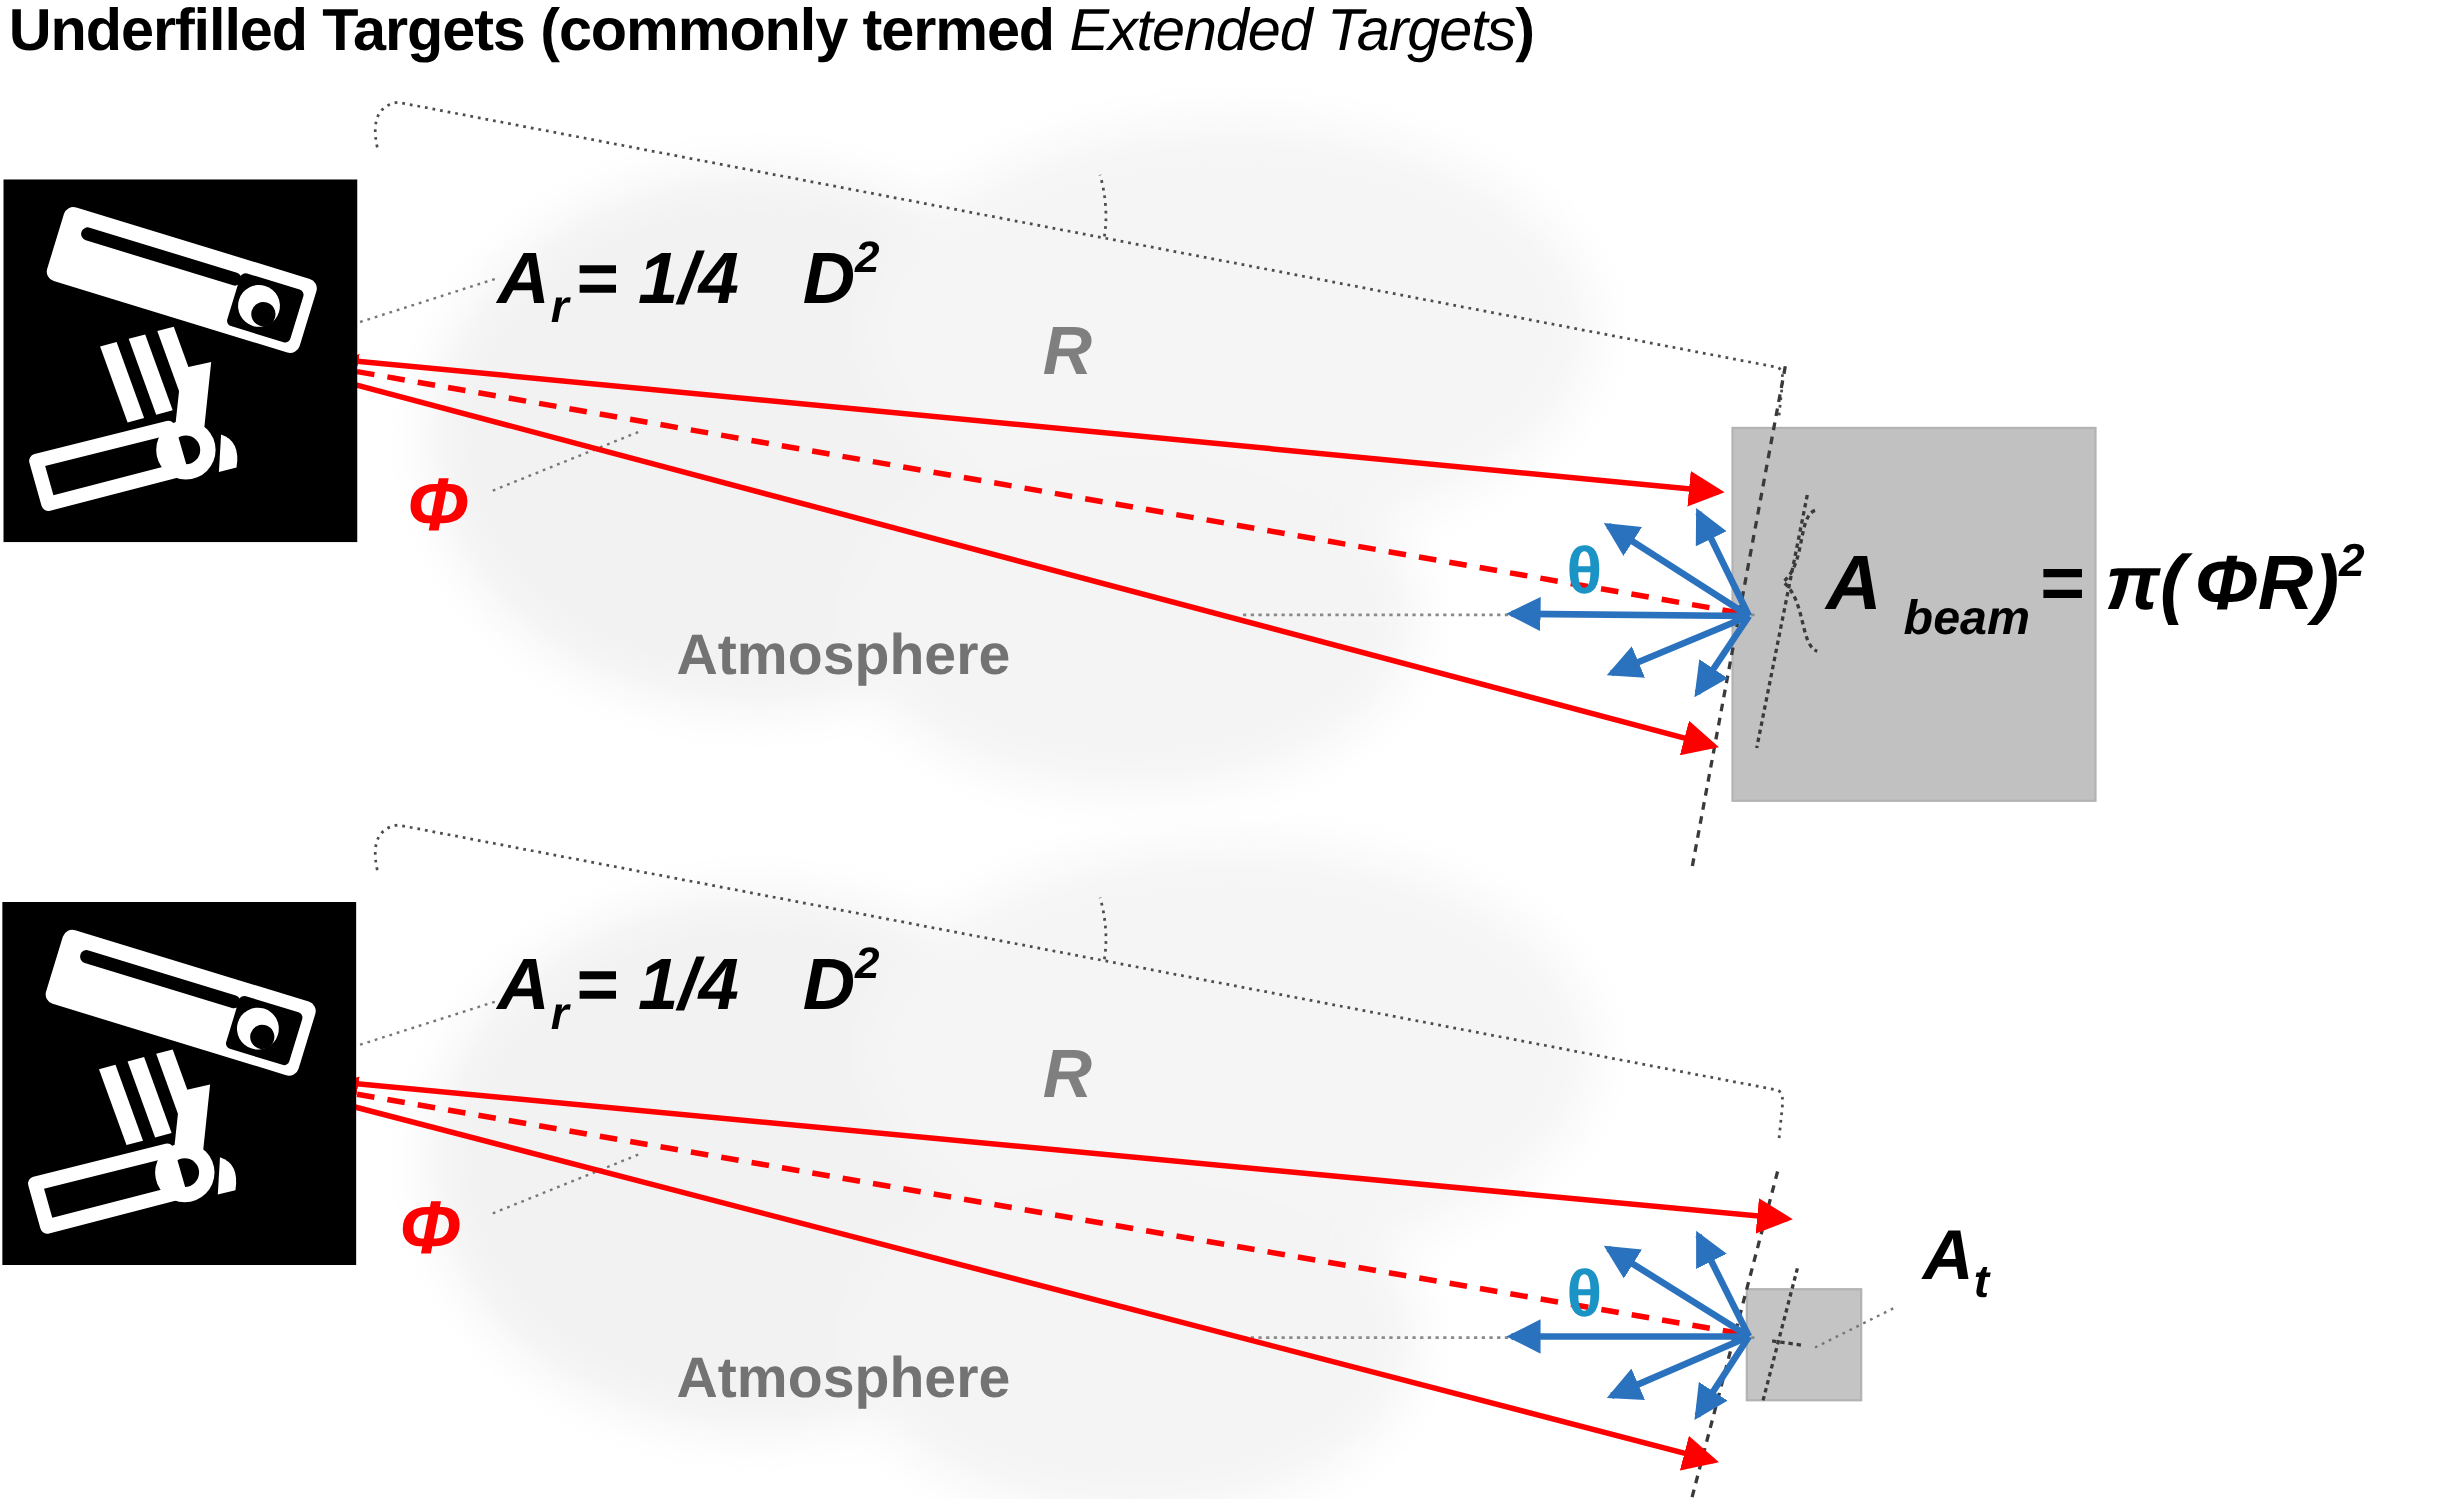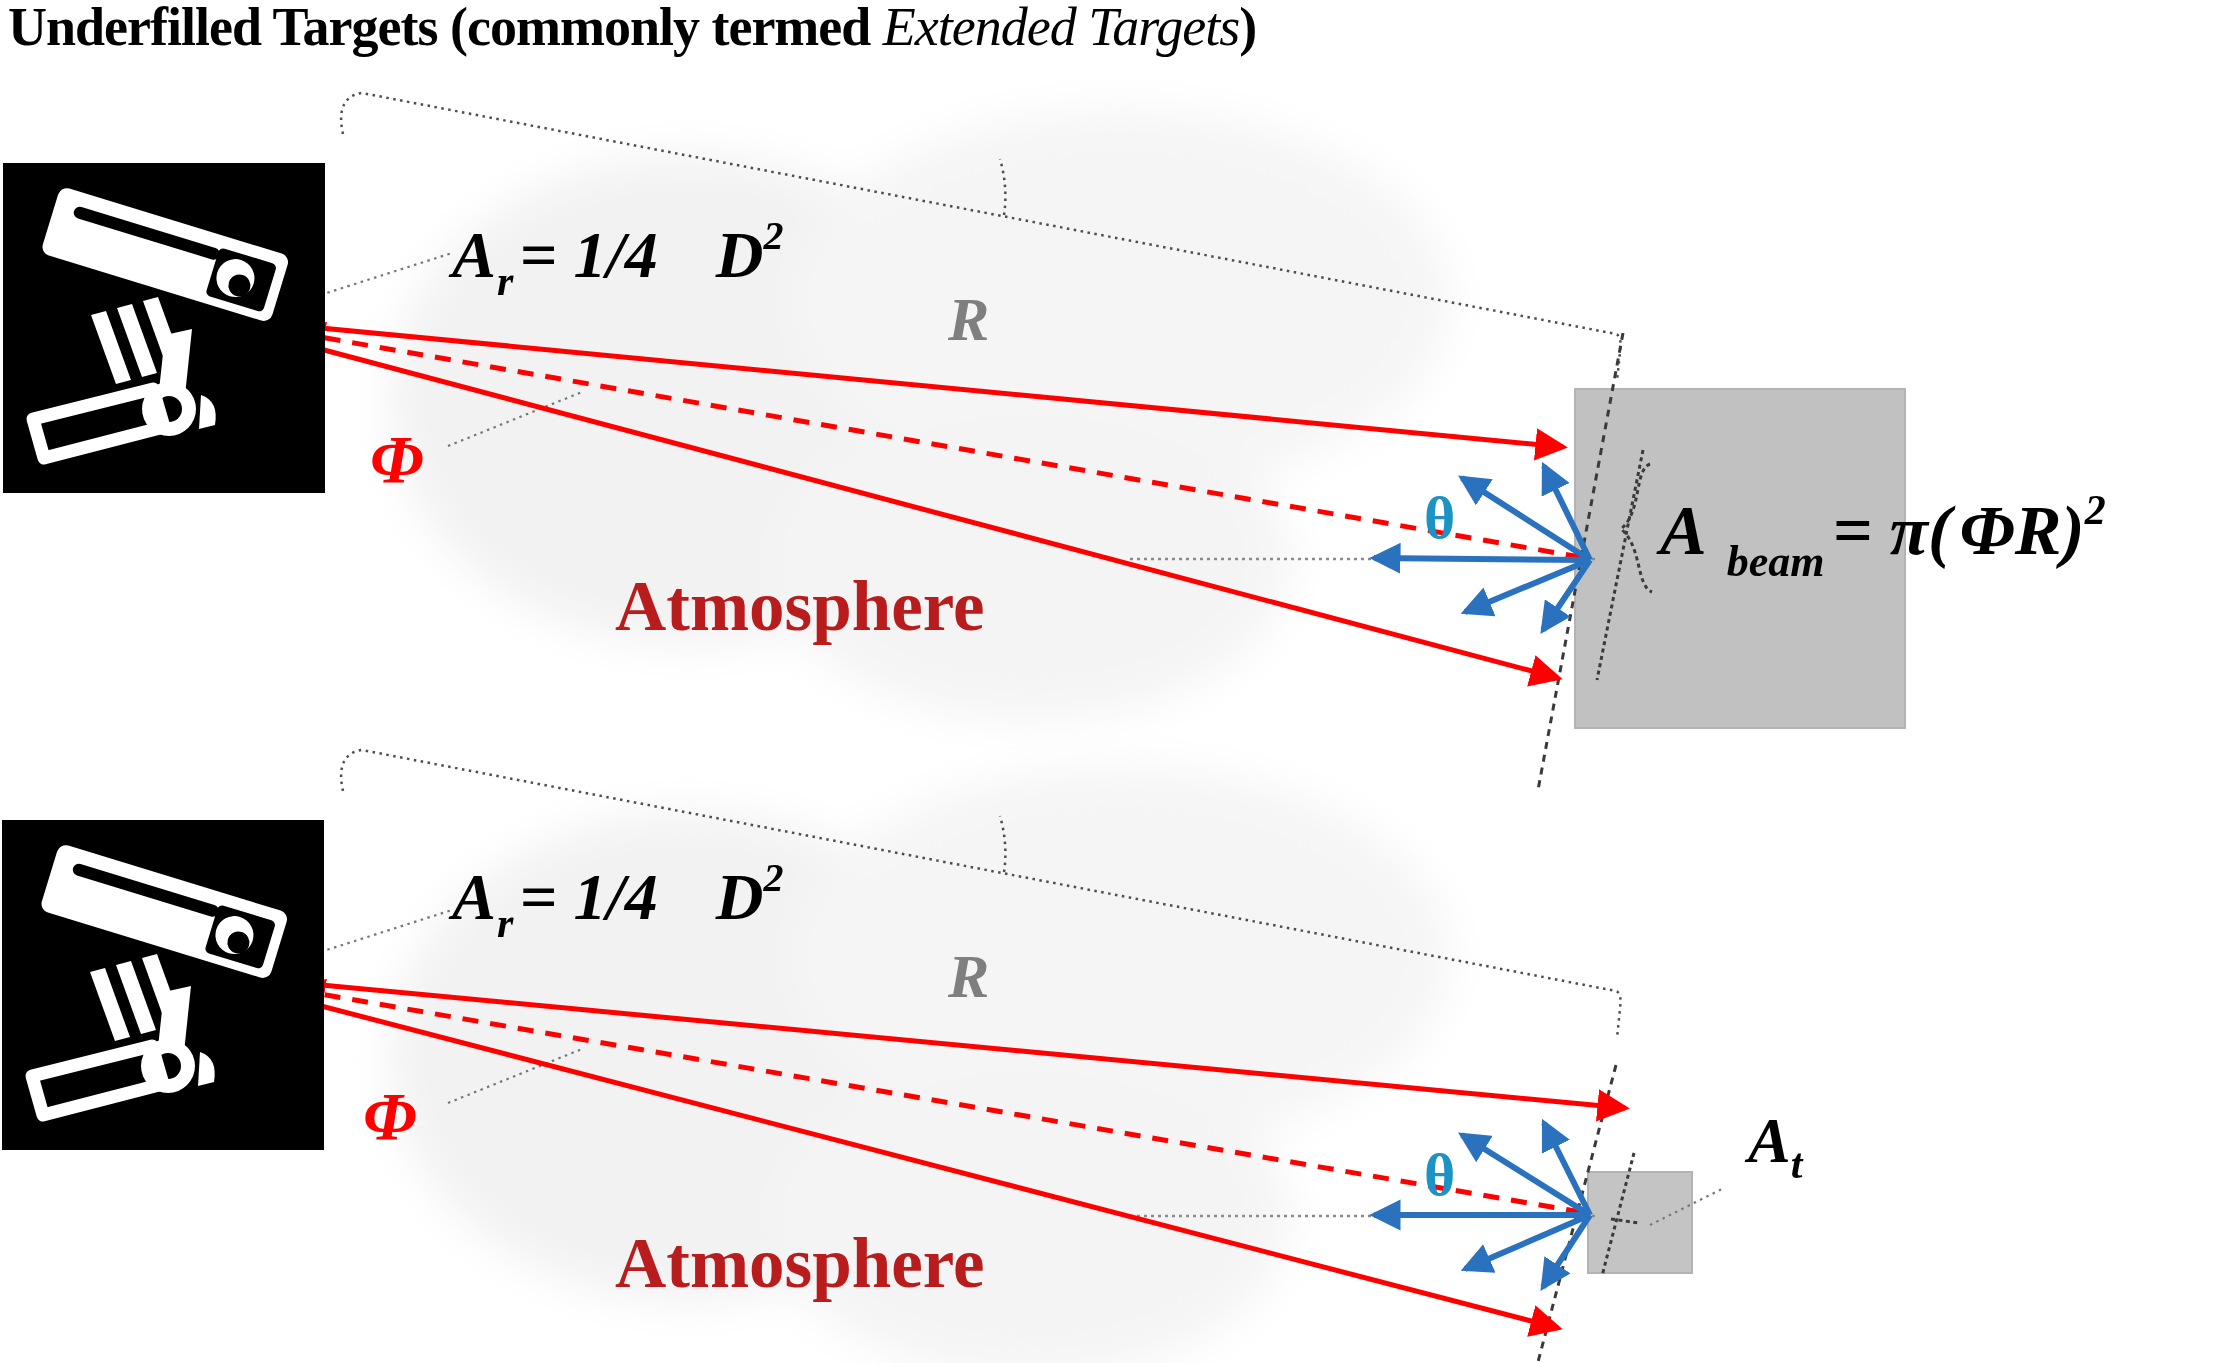--- a/index.html
+++ b/index.html
@@ -1,34 +1,34 @@
 <!DOCTYPE html>
 <html><head>
 <meta charset="utf-8">
 <style>
   html,body{margin:0;padding:0;background:#ffffff;}
   #stage{position:relative;width:2218px;height:1363px;background:#ffffff;overflow:hidden;
-         font-family:Liberation Serif, serif;}
+         font-family:Liberation Sans, sans-serif;}
   #art{position:absolute;left:0;top:0;}
   .txt{position:absolute;white-space:nowrap;color:#000;}
   .title{font-weight:700;font-size:54px;letter-spacing:-1px;}
   .title .ital{font-style:italic;font-weight:500;}
   .formula{font-style:italic;font-weight:700;font-size:66px;}
   .formula .sub{font-size:42px;vertical-align:-18px;margin-left:1px;}
   .formula .sup{font-size:40px;vertical-align:28px;}
   .formula .gap{display:inline-block;width:58px;}
   .formula .eqp{margin-left:6px;}
   .beamformula{font-style:italic;font-weight:700;font-size:70px;}
   .beamformula .sub{font-size:44px;vertical-align:-22px;margin-left:20px;}
   .beamformula .sup{font-size:42px;vertical-align:30px;}
   .beamformula .eqp{margin:0 8px;}
   .rlabel{font-style:italic;font-weight:700;font-size:62px;color:#7f7f7f;}
   .philabel{font-style:italic;font-weight:700;font-size:68px;color:#ff0000;}
   .thetalabel{font-weight:700;font-size:60px;color:#1b93c5;}
-  .atmos{font-weight:700;font-size:71px;color:#b91c1c;}
+  .atmos{font-weight:700;font-size:52px;color:#737373;}
   .atlabel{font-style:italic;font-weight:700;font-size:64px;}
   .camera{position:absolute;}
 </style>
 </head>
 <body>
 
 <div id="stage">
 
   <svg id="art" width="2218" height="1363" viewBox="0 0 2218 1363">
     <defs>

